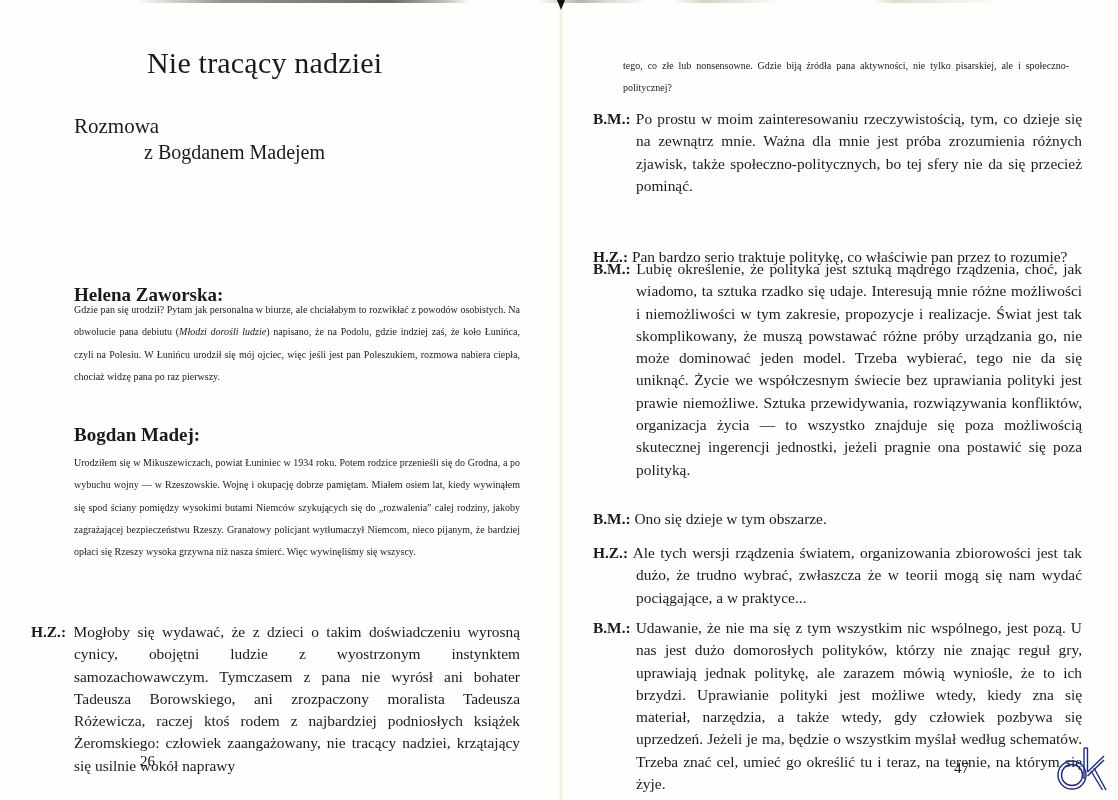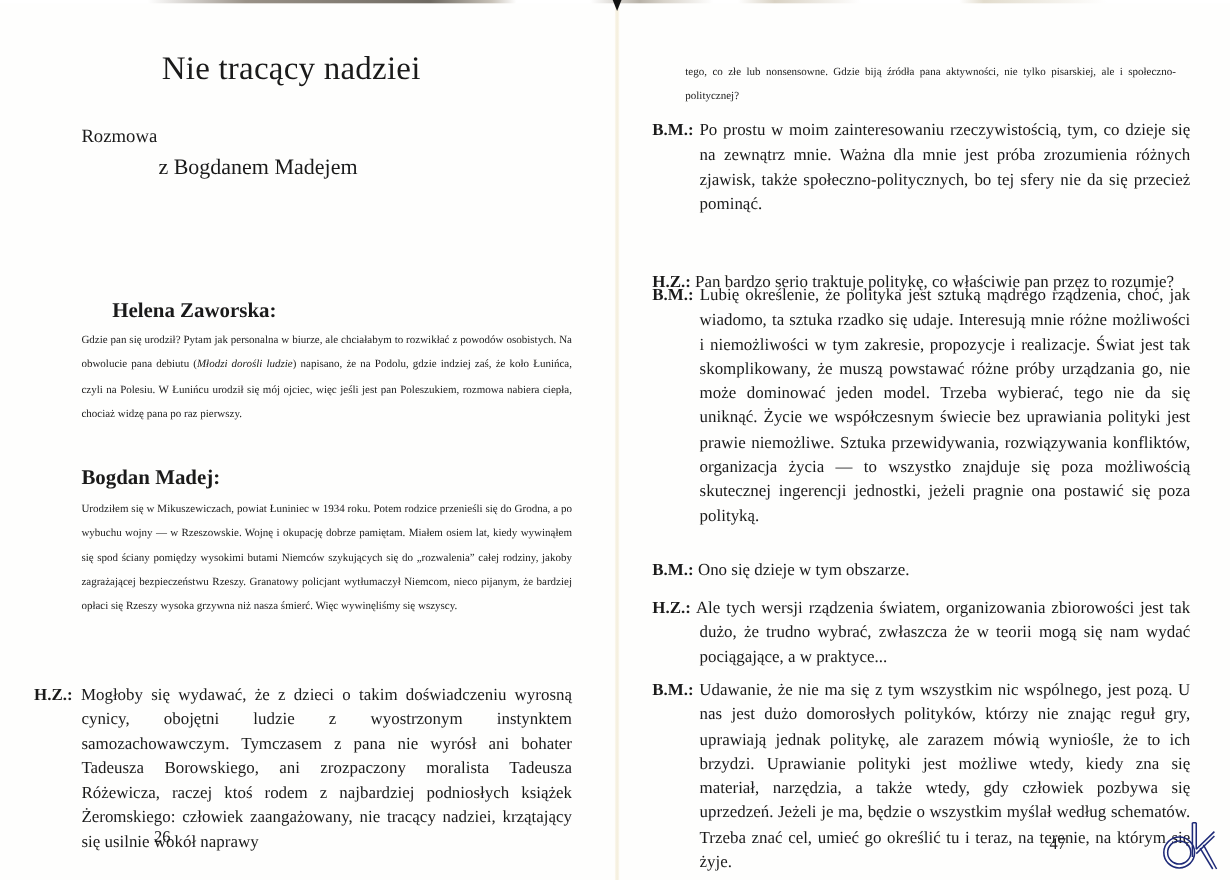--- a/index.html
+++ b/index.html
@@ -23,21 +23,21 @@
     border-top:10px solid #111;
   }
   .page { position:absolute; top:0; height:784px; }
   .left-page { left:0; width:559px; }
   .right-page { left:563px; width:555px; }
 
   .title {
     position:absolute; left:147px; top:46px;
     font-size:30px; letter-spacing:0.2px; margin:0; font-weight:normal;
   }
-  .subtitle-1 { position:absolute; left:74px; top:114px; font-size:17px; }
+  .subtitle-1 { position:absolute; left:74px; top:114px; font-size:21px; }
   .subtitle-2 { position:absolute; left:144px; top:141px; font-size:20px; }
 
   .speaker-heading {
     position:absolute; left:74px; font-size:19px; font-weight:bold; margin:0;
   }
   .para {
     position:absolute; font-size:10px; line-height:22.3px;
     text-align:justify; margin:0;
   }
   .para .it { font-style:italic; }
@@ -58,21 +58,21 @@
 
 <div class="top-edge"></div>
 <div class="spine"></div>
 <div class="spine-notch"></div>
 
 <div class="page left-page">
   <h1 class="title">Nie tracący nadziei</h1>
   <div class="subtitle-1">Rozmowa</div>
   <div class="subtitle-2">z Bogdanem Madejem</div>
 
-  <h2 class="speaker-heading" style="top:272px;margin-left:28px;">Helena Zaworska:</h2>
+  <h2 class="speaker-heading" style="top:284px;">Helena Zaworska:</h2>
   <p class="para" style="left:74px; top:299px; width:446px;"><span>Gdzie pan się urodził? Pytam jak personalna w biurze, ale chciałabym to rozwikłać z powodów osobistych. Na obwolucie pana debiutu (</span><span class="it">Młodzi dorośli ludzie</span><span>) napisano, że na Podolu, gdzie indziej zaś, że koło Łunińca, czyli na Polesiu. W Łunińcu urodził się mój ojciec, więc jeśli jest pan Poleszukiem, rozmowa nabiera ciepła, chociaż widzę pana po raz pierwszy.</span></p>
 
   <h2 class="speaker-heading" style="top:424px;">Bogdan Madej:</h2>
   <p class="para" style="left:74px; top:452px; width:446px;">Urodziłem się w Mikuszewiczach, powiat Łuniniec w 1934 roku. Potem rodzice przenieśli się do Grodna, a po wybuchu wojny — w Rzeszowskie. Wojnę i okupację dobrze pamiętam. Miałem osiem lat, kiedy wywinąłem się spod ściany pomiędzy wysokimi butami Niemców szykujących się do „rozwalenia” całej rodziny, jakoby zagrażającej bezpieczeństwu Rzeszy. Granatowy policjant wytłumaczył Niemcom, nieco pijanym, że bardziej opłaci się Rzeszy wysoka grzywna niż nasza śmierć. Więc wywinęliśmy się wszyscy.</p>
 
   <p class="dialog" style="left:31px; top:621px; width:446px;"><span class="who">H.Z.:</span> <span>Mogłoby się wydawać, że z dzieci o takim doświadczeniu wyrosną cynicy, obojętni ludzie z wyostrzonym instynktem samozachowawczym. Tymczasem z pana nie wyrósł ani bohater Tadeusza Borowskiego, ani zrozpaczony moralista Tadeusza Różewicza, raczej ktoś rodem z najbardziej podniosłych książek Żeromskiego: człowiek zaangażowany, nie tracący nadziei, krzątający się usilnie wokół naprawy</span></p>
 
   <div class="page-num" style="left:140px; top:753px;">26</div>
 </div>
 

